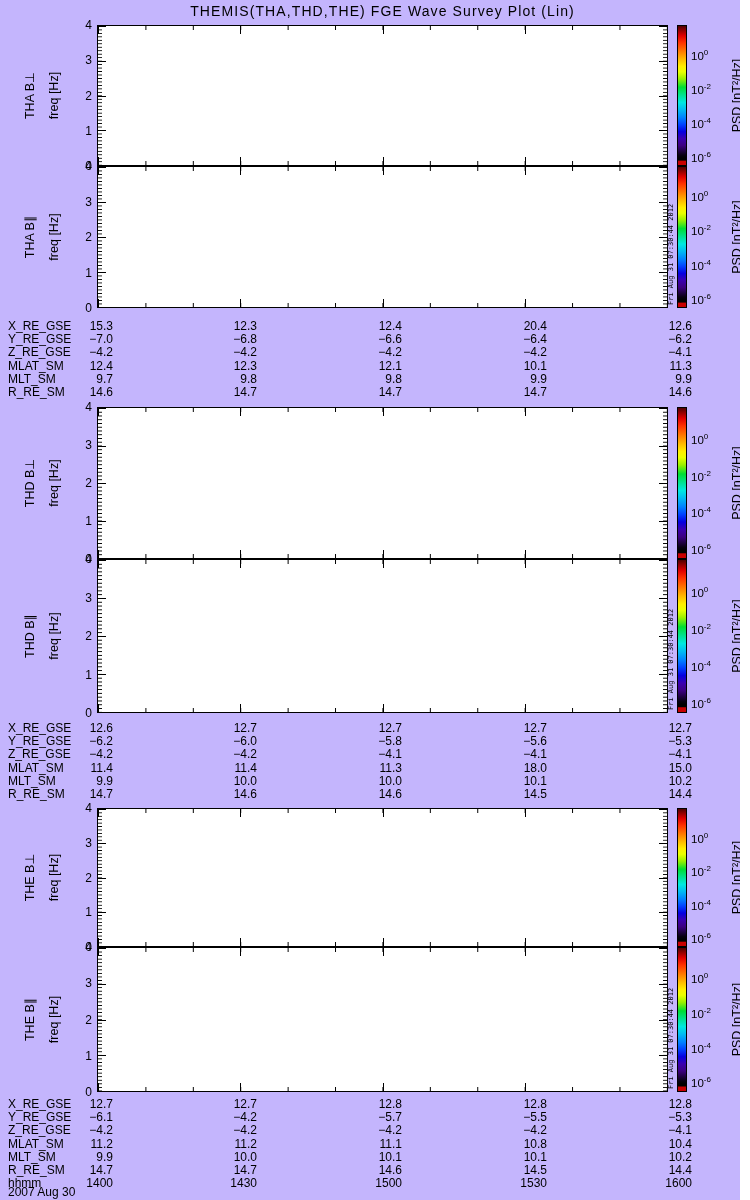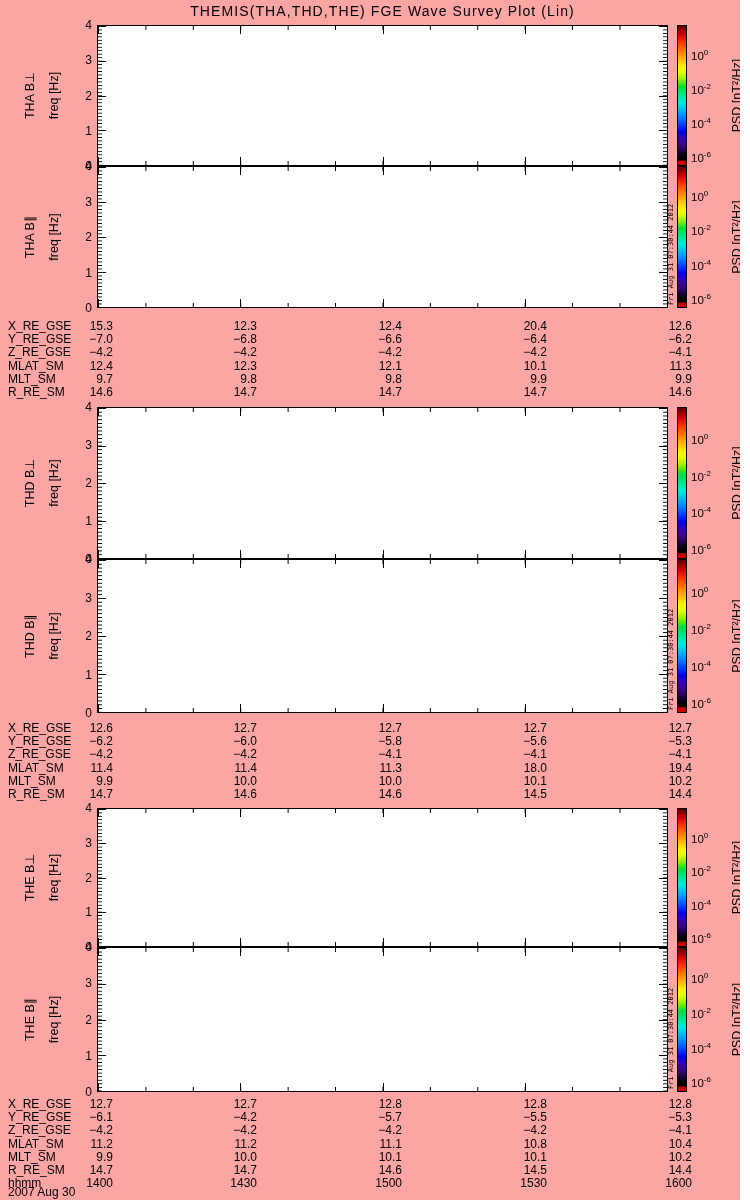--- a/index.html
+++ b/index.html
@@ -1,16 +1,16 @@
 <!DOCTYPE html>
 <html><head>
 <meta charset="utf-8">
 <style>
   html,body{margin:0;padding:0;background:#ffffff;}
-  #page{position:relative;width:740px;height:1200px;background:#fca5a5;overflow:hidden;
+  #page{position:relative;width:740px;height:1200px;background:#c4b5fd;overflow:hidden;
         font-family:"Liberation Sans", sans-serif;color:#000;}
   #plot-title{position:absolute;left:97px;top:3px;width:571px;text-align:center;
         font-size:14px;letter-spacing:1.1px;white-space:nowrap;}
   .panel{position:absolute;left:97px;width:571px;border:1px solid #000;box-sizing:border-box;background:#fff;}
   .tx{position:absolute;left:0;right:0;height:4px;background-image:linear-gradient(to right,#000 0,#000 1px,transparent 1px);
       background-size:8.3333% 100%;background-repeat:repeat-x;}
   .tx.top{top:0}.tx.bot{bottom:0}
   .ty{position:absolute;top:0;bottom:0;width:4px;background-image:linear-gradient(to bottom,#000 0,#000 1px,transparent 1px);
       background-size:100% 2.5%;background-repeat:repeat-y;}
   .ty.left{left:0}.ty.right{right:0}
@@ -361,21 +361,21 @@
         <span class="ev v3">−4.1</span>
         <span class="ev v4">−4.1</span>
       </div>
 
       <div class="erow">
         <span class="elab">MLAT_SM</span>
         <span class="ev v0">11.4</span>
         <span class="ev v1">11.4</span>
         <span class="ev v2">11.3</span>
         <span class="ev v3">18.0</span>
-        <span class="ev v4">19.4</span>
+        <span class="ev v4">15.0</span>
       </div>
 
       <div class="erow">
         <span class="elab">MLT_SM</span>
         <span class="ev v0">9.9</span>
         <span class="ev v1">10.0</span>
         <span class="ev v2">10.0</span>
         <span class="ev v3">10.1</span>
         <span class="ev v4">10.2</span>
       </div>

